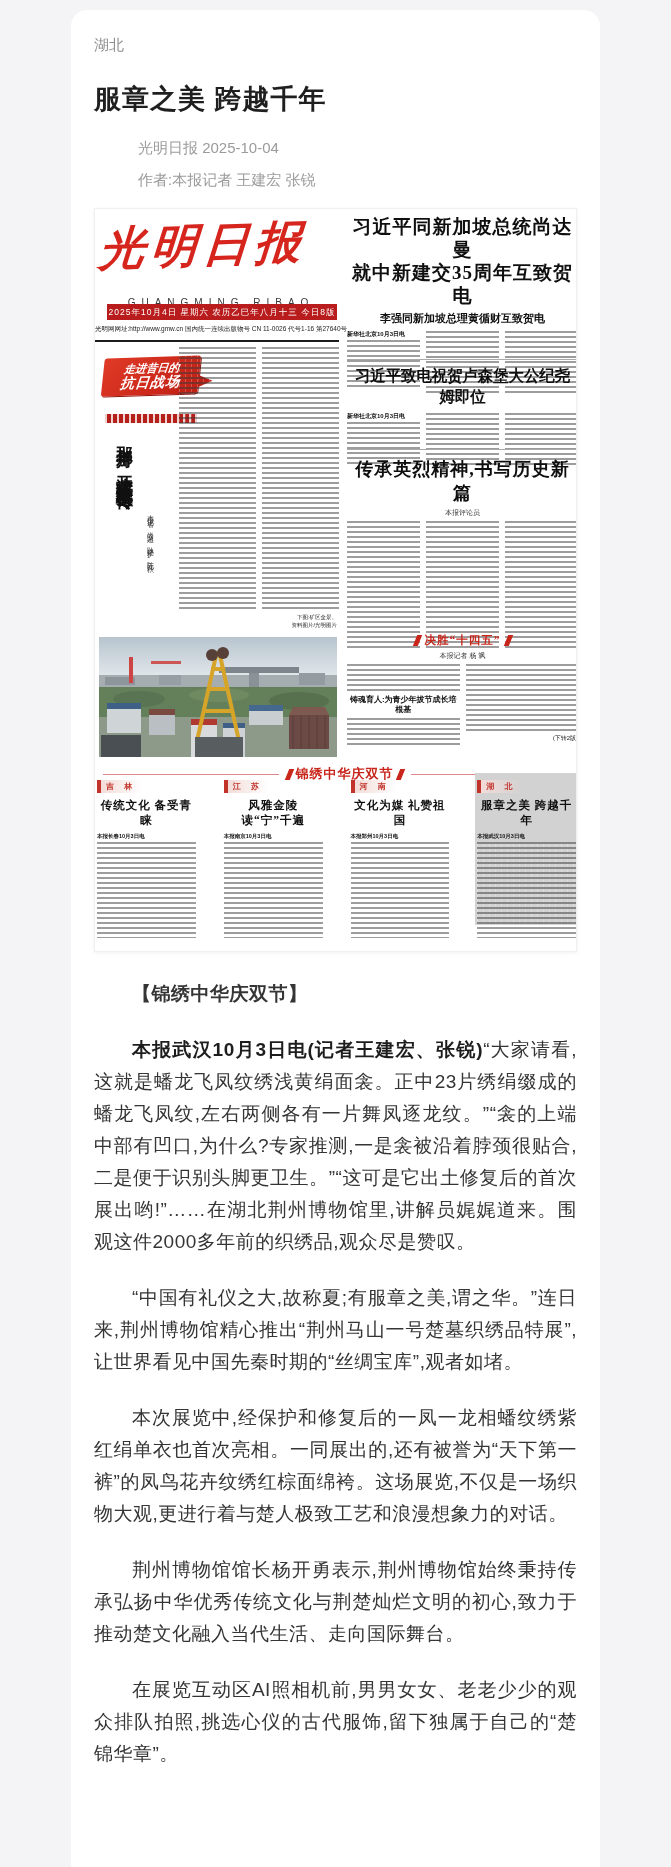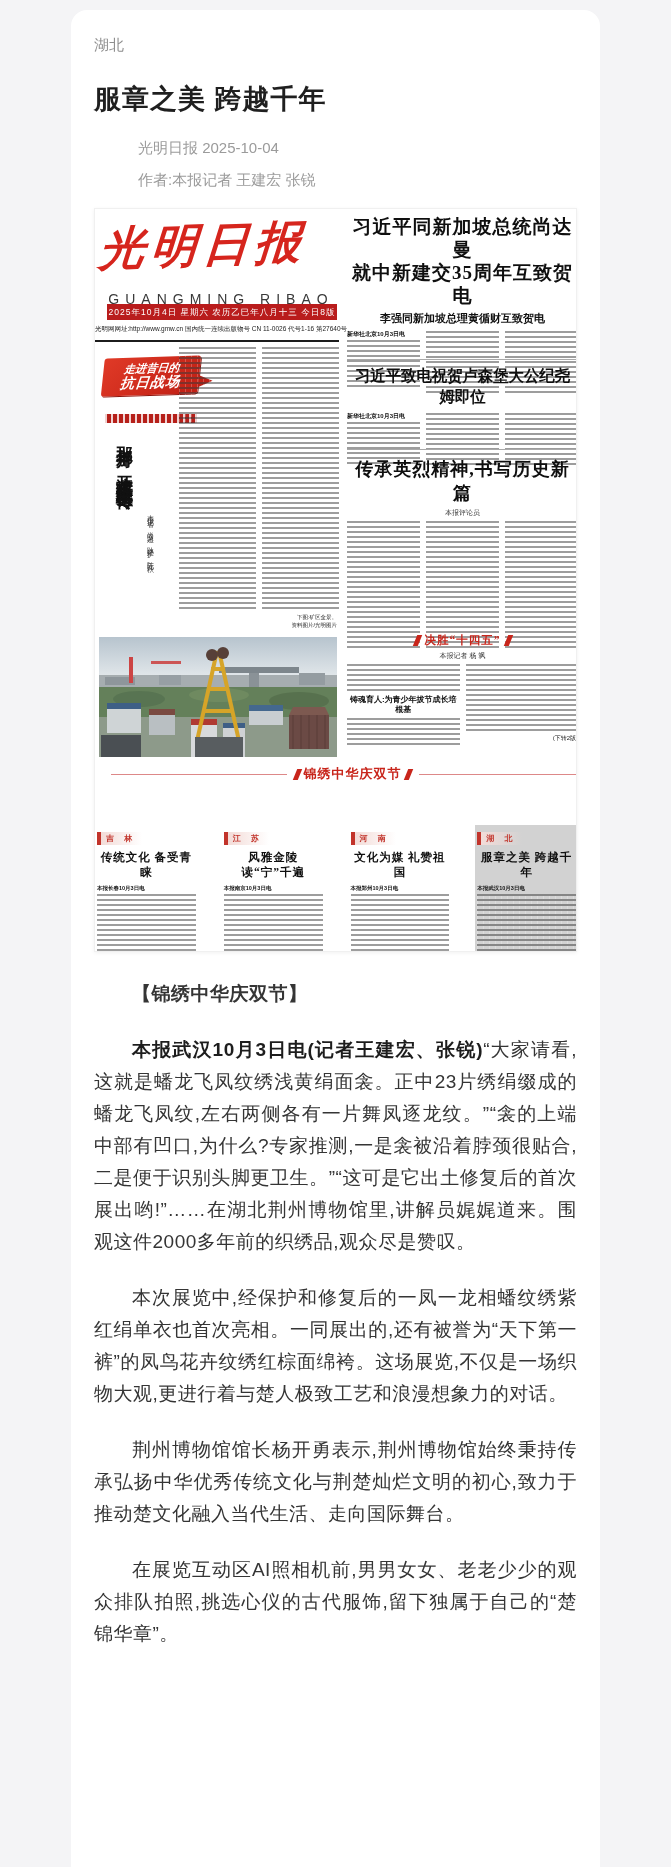--- a/index.html
+++ b/index.html
@@ -8,21 +8,21 @@
   .stage{width:671px;height:1867px;overflow:hidden;position:relative;}
   .card{width:529px;margin:10px auto 0;background:#fff;border-radius:16px 16px 0 0;min-height:1857px;padding:26px 23px 40px;}
   .category{font-size:15px;color:#8e8e8e;}
   .title{font-size:27px;font-weight:700;color:#1f1f1f;margin:26px 0 22px;letter-spacing:1px;font-family:"Liberation Sans",sans-serif;}
   .meta{font-size:15px;color:#9b9b9b;margin-bottom:13px;margin-left:44px;}
 
   
   .paper{position:relative;width:483px;height:744px;margin:18px 0 0;background:#fff;border:1px solid #f0f0f0;box-shadow:0 1px 4px rgba(0,0,0,.06);overflow:hidden;font-family:"Liberation Serif",serif;}
   .abs{position:absolute;}
   .masthead{left:4px;top:0px;font-size:46px;font-weight:bold;font-style:italic;color:#d6251d;letter-spacing:6px;transform:rotate(-2deg) skewX(-6deg);font-family:"DejaVu Serif",serif;line-height:72px;}
-  .pinyin{left:0;top:82px;width:252px;text-align:center;font-size:14px;letter-spacing:6px;color:#3a3a3a;font-family:"Liberation Sans",sans-serif;}
+  .pinyin{left:0;top:88px;width:252px;text-align:center;font-size:10px;letter-spacing:6px;color:#3a3a3a;font-family:"Liberation Sans",sans-serif;}
   .datebar{left:12px;top:95px;width:230px;height:16px;background:#b91c1c;color:#fff;font-size:8.5px;line-height:16px;text-align:center;letter-spacing:1px;font-family:"Liberation Sans",sans-serif;}
   .infoline{left:0;top:116px;width:252px;text-align:center;font-size:6.5px;color:#222;font-family:"Liberation Sans",sans-serif;}
   .mastrule{left:0;top:131px;width:244px;border-top:2px solid #1c1c1c;}
 
   
   .nt{background-image:repeating-linear-gradient(180deg,#3d3d3d 0,#3d3d3d 2px,transparent 2px,transparent 5px),repeating-linear-gradient(90deg,rgba(255,255,255,.45) 0,rgba(255,255,255,.45) 1px,transparent 1px,transparent 6px);opacity:.5;}
   .cols{display:flex;gap:6px;}
   .cols>div{flex:1;}
   .lead6{display:block;font-size:6px;line-height:7px;font-weight:bold;color:#111;margin-bottom:2px;font-family:"Liberation Sans",sans-serif;}
 
@@ -49,26 +49,26 @@
 
   .rcol{left:252px;width:231px;}
   .jump{font-size:6px;color:#222;text-align:right;font-family:"Liberation Sans",sans-serif;}
 
   .badge1445{display:flex;align-items:center;justify-content:center;gap:5px;}
   .badge1445 .txt{color:#c8251b;font-weight:900;font-size:11.5px;letter-spacing:1px;}
   .slash{width:5px;height:11px;background:#c8251b;transform:skewX(-22deg);display:inline-block;}
   .r4h{font-size:19.5px;letter-spacing:4px;margin-top:3px;}
   .subhead8{display:block;font-size:8px;line-height:10px;font-weight:bold;color:#111;text-align:center;margin:3px 0;font-family:"Liberation Sans",sans-serif;}
 
-  .banner{left:16px;top:556px;width:483px;text-align:center;}
+  .banner{left:8px;top:556px;width:483px;text-align:center;}
   .banner .line{position:absolute;left:0;right:0;top:9px;border-top:1px solid #d88;}
   .banner .lbl{position:relative;background:#fff;padding:0 8px;display:inline-flex;align-items:center;gap:4px;}
   .banner .txt{color:#c8251b;font-weight:900;font-size:13px;letter-spacing:1px;}
 
-  .strip{left:0;top:616px;width:483px;height:152px;display:flex;gap:24px;}
+  .strip{left:0;top:564px;width:483px;height:152px;display:flex;gap:24px;}
   .scol{flex:1;position:relative;padding:2px 2px;}
   .scol.hl{background:#d2d2d2;}
   .region{display:inline-block;color:#c2342b;font-weight:bold;font-size:8px;letter-spacing:4px;border-left:4px solid #c2342b;padding:1px 6px 1px 5px;background:linear-gradient(90deg,#f3dcd8,rgba(243,220,216,0));font-family:"Liberation Sans",sans-serif;}
   .stitle{font-size:11.5px;font-weight:900;color:#0f0f0f;text-align:center;margin:5px 0 5px;letter-spacing:1px;}
   .sbody{height:106px;}
   .slead{display:block;font-size:5.5px;line-height:6.5px;font-weight:bold;color:#111;margin-bottom:2px;font-family:"Liberation Sans",sans-serif;}
 
   
   .article{margin-top:26px;}
   .sectag{font-size:20px;font-weight:700;color:#1d1d1d;text-indent:2em;margin-bottom:26px;}
@@ -270,19 +270,20 @@
               <span class="slead">本报武汉10月3日电</span>
               <div class="nt" style="height:96px;"></div>
             </div>
         </div>
       </div>
     </div>
 
     <div class="article">
       <p class="sectag">【锦绣中华庆双节】</p>
       <p><b>本报武汉10月3日电(记者王建宏、张锐)</b><span>“大家请看,这就是蟠龙飞凤纹绣浅黄绢面衾。正中23片绣绢缀成的蟠龙飞凤纹,左右两侧各有一片舞凤逐龙纹。”“衾的上端中部有凹口,为什么?专家推测,一是衾被沿着脖颈很贴合,二是便于识别头脚更卫生。”“这可是它出土修复后的首次展出哟!”……在湖北荆州博物馆里,讲解员娓娓道来。围观这件2000多年前的织绣品,观众尽是赞叹。</span></p>
+      <p><span>“中国有礼仪之大,故称夏;有服章之美,谓之华。”连日来,荆州博物馆精心推出“荆州马山一号楚墓织绣品特展”,让世界看见中国先秦时期的“丝绸宝库”,观者如堵。</span></p>
       <p><span>本次展览中,经保护和修复后的一凤一龙相蟠纹绣紫红绢单衣也首次亮相。一同展出的,还有被誉为“天下第一裤”的凤鸟花卉纹绣红棕面绵袴。这场展览,不仅是一场织物大观,更进行着与楚人极致工艺和浪漫想象力的对话。</span></p>
       <p><span>荆州博物馆馆长杨开勇表示,荆州博物馆始终秉持传承弘扬中华优秀传统文化与荆楚灿烂文明的初心,致力于推动楚文化融入当代生活、走向国际舞台。</span></p>
       <p><span>在展览互动区AI照相机前,男男女女、老老少少的观众排队拍照,挑选心仪的古代服饰,留下独属于自己的“楚锦华章”。</span></p>
     </div>
 
   </div>
 </div>
 
 </body></html>

